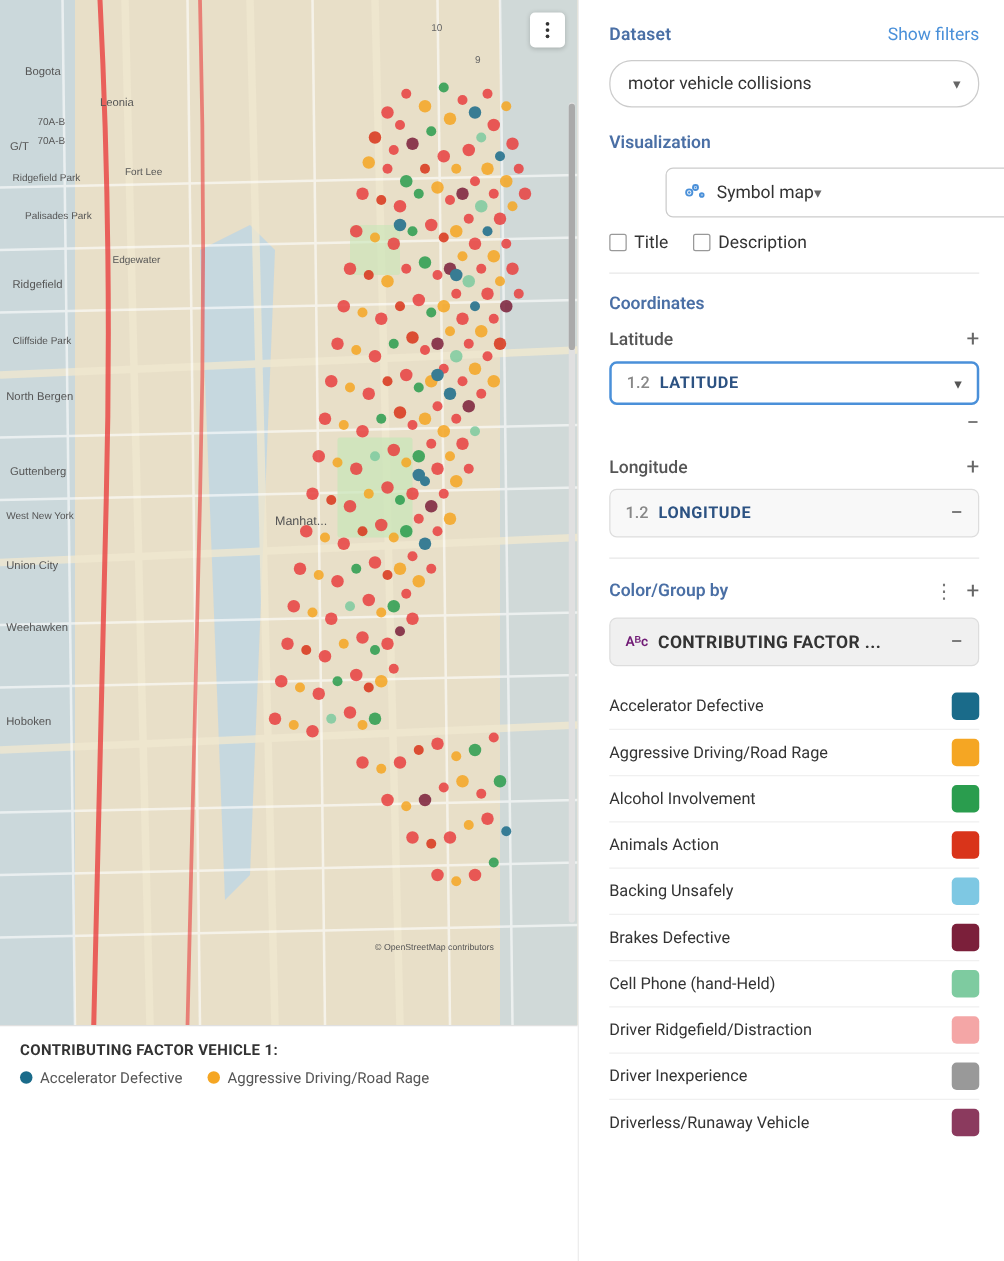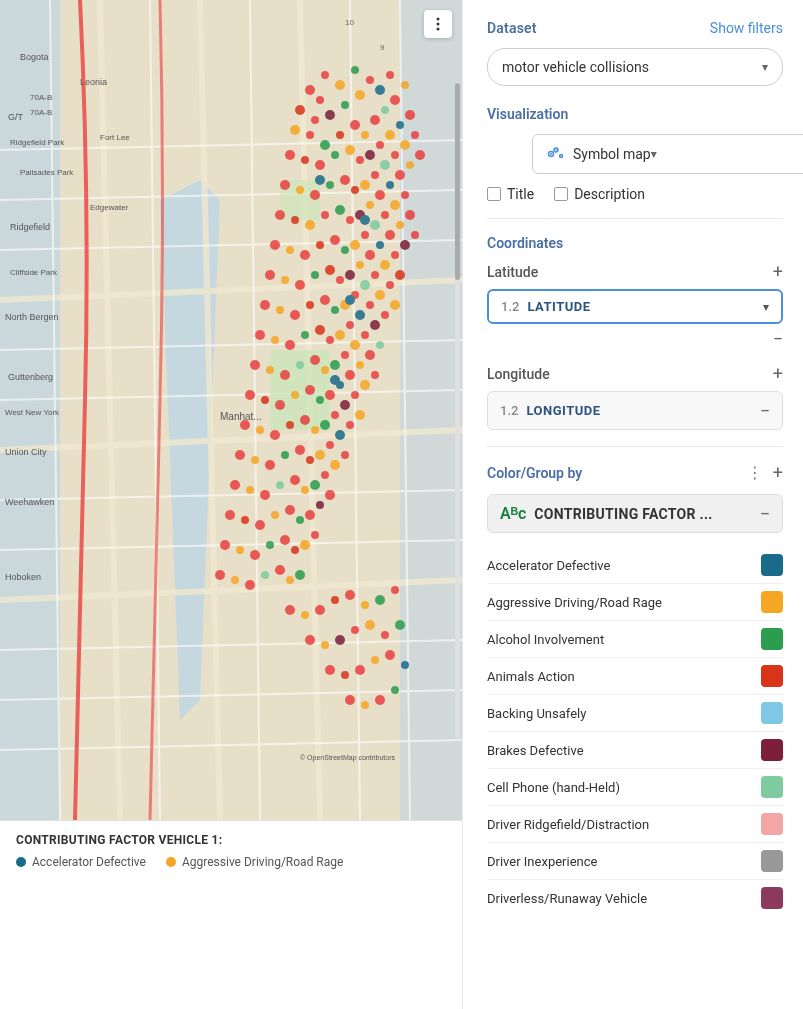--- a/index.html
+++ b/index.html
@@ -326,22 +326,22 @@
       margin-bottom: 14px;
     }
 
     .color-field-left {
       display: flex;
       align-items: center;
       gap: 8px;
     }
 
     .abc-icon {
-      font-size: 16px;
-      color: #15803d;
+      font-size: 11px;
+      color: #701a75;
       font-weight: 600;
     }
 
     .color-field-name {
       font-size: 14px;
       font-weight: 700;
       color: #333;
       letter-spacing: 0.3px;
     }
 

